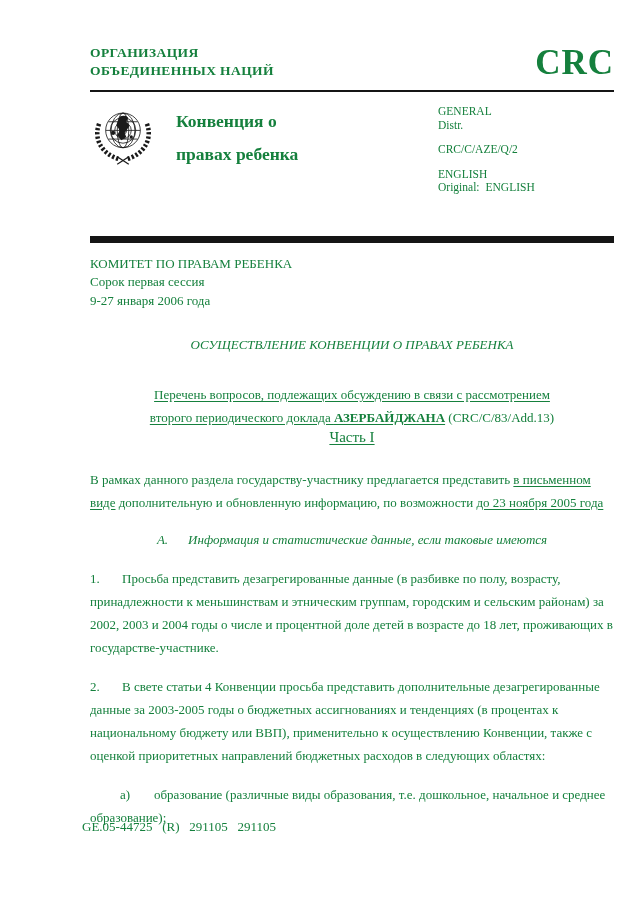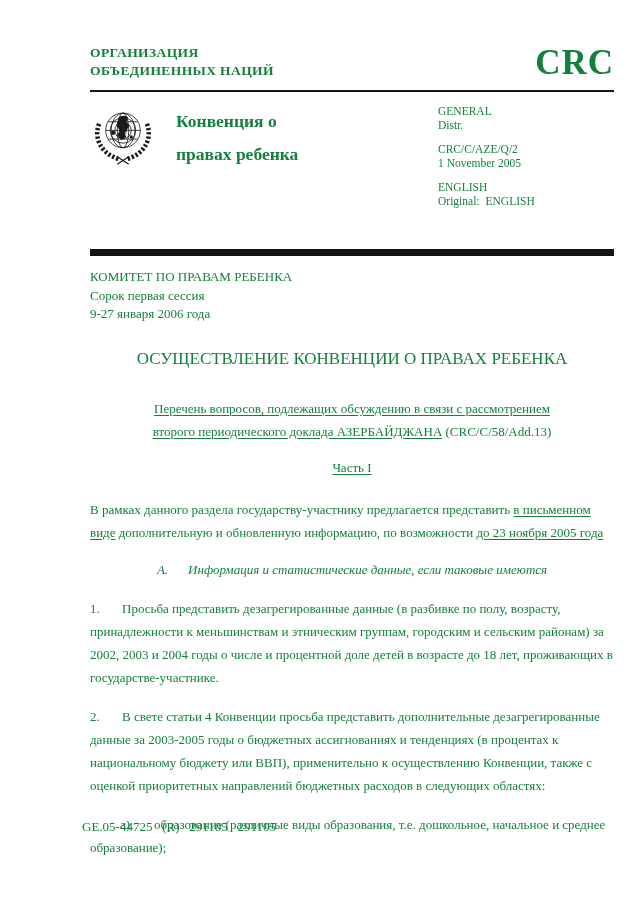--- a/index.html
+++ b/index.html
@@ -25,25 +25,25 @@
   .conv-title{font-weight:bold;font-size:17.5px;line-height:33px;margin-left:20px;width:240px;}
   .distr-block{margin-left:auto;width:176px;font-size:11.5px;line-height:13.5px;}
   .distr-block .grp{margin-bottom:11px;}
   .orig-val{margin-left:6px;}
 
   .thick-rule{height:7px;background:#151515;margin-top:30px;}
 
   
   .committee{margin-top:12px;font-size:13px;line-height:18.5px;}
   .centered{text-align:center;}
-  .main-title{margin-top:26px;font-size:17px;line-height:17px;}
+  .main-title{margin-top:26px;font-size:13px;line-height:17px;font-style:italic;}
   .list-title{margin-top:30px;font-size:13px;line-height:23px;}
-  .part-heading{margin-top:16px;font-size:13px;line-height:17px;}
+  .part-heading{font-size:15px;line-height:17px;}
   .u{text-decoration:underline;text-underline-offset:2px;}
-  .b{font-weight:normal;}
+  .b{font-weight:bold;}
   p.body-par{margin:16px 0 0 0;font-size:13px;line-height:23px;text-align:left;}
   p.intro-par{margin-top:22px;}
   .num{display:inline-block;width:32px;}
   .section-heading{margin-top:14px;font-size:13px;line-height:23px;font-style:italic;}
   .section-heading .lbl{margin-right:20px;}
   p.sub-item{text-indent:30px;}
   p.sub-item .num{width:34px;text-indent:0;}
   .footer-ref{position:absolute;left:82px;top:819px;font-size:13px;white-space:pre;}
 </style>
 </head>
@@ -94,21 +94,20 @@
         <div>Конвенция о</div>
         <div>правах ребенка</div>
       </div>
       <div class="distr-block">
         <div class="grp">
           <div>GENERAL</div>
           <div>Distr.</div>
         </div>
         <div class="grp">
           <div>CRC/C/AZE/Q/2</div>
-          <div>1 November 2005</div>
         </div>
         <div class="grp">
           <div>ENGLISH</div>
           <div>
             <span>Original:</span><span class="orig-val">ENGLISH</span>
           </div>
         </div>
       </div>
     </div>
 
@@ -117,21 +116,21 @@
     <div class="committee">
       <div>КОМИТЕТ ПО ПРАВАМ РЕБЕНКА</div>
       <div>Сорок первая сессия</div>
       <div>9-27 января 2006 года</div>
     </div>
 
     <div class="centered main-title">ОСУЩЕСТВЛЕНИЕ КОНВЕНЦИИ О ПРАВАХ РЕБЕНКА</div>
 
     <div class="centered list-title">
       <div class="u">Перечень вопросов, подлежащих обсуждению в связи с рассмотрением</div>
-      <div><span class="u"><span>второго периодического доклада </span><span class="b">АЗЕРБАЙДЖАНА</span></span><span> (CRC/C/58/Add.13)</span></div>
+      <div><span class="u"><span>второго периодического доклада </span><span class="b">АЗЕРБАЙДЖАНА</span></span><span> (CRC/C/83/Add.13)</span></div>
     </div>
 
     <div class="centered part-heading"><span class="u">Часть I</span></div>
 
     <p class="body-par intro-par"><span>В рамках данного раздела государству-участнику предлагается представить </span><span class="u">в письменном виде</span><span> дополнительную и обновленную информацию, по возможности </span><span class="u">до 23 ноября 2005 года</span></p>
 
     <div class="centered section-heading"><span class="lbl">А.</span><span>Информация и статистические данные, если таковые имеются</span></div>
 
     <p class="body-par"><span class="num">1.</span><span>Просьба представить дезагрегированные данные (в разбивке по полу, возрасту, принадлежности к меньшинствам и этническим группам, городским и сельским районам) за 2002, 2003 и 2004 годы о числе и процентной доле детей в возрасте до 18 лет, проживающих в государстве-участнике.</span></p>
 

